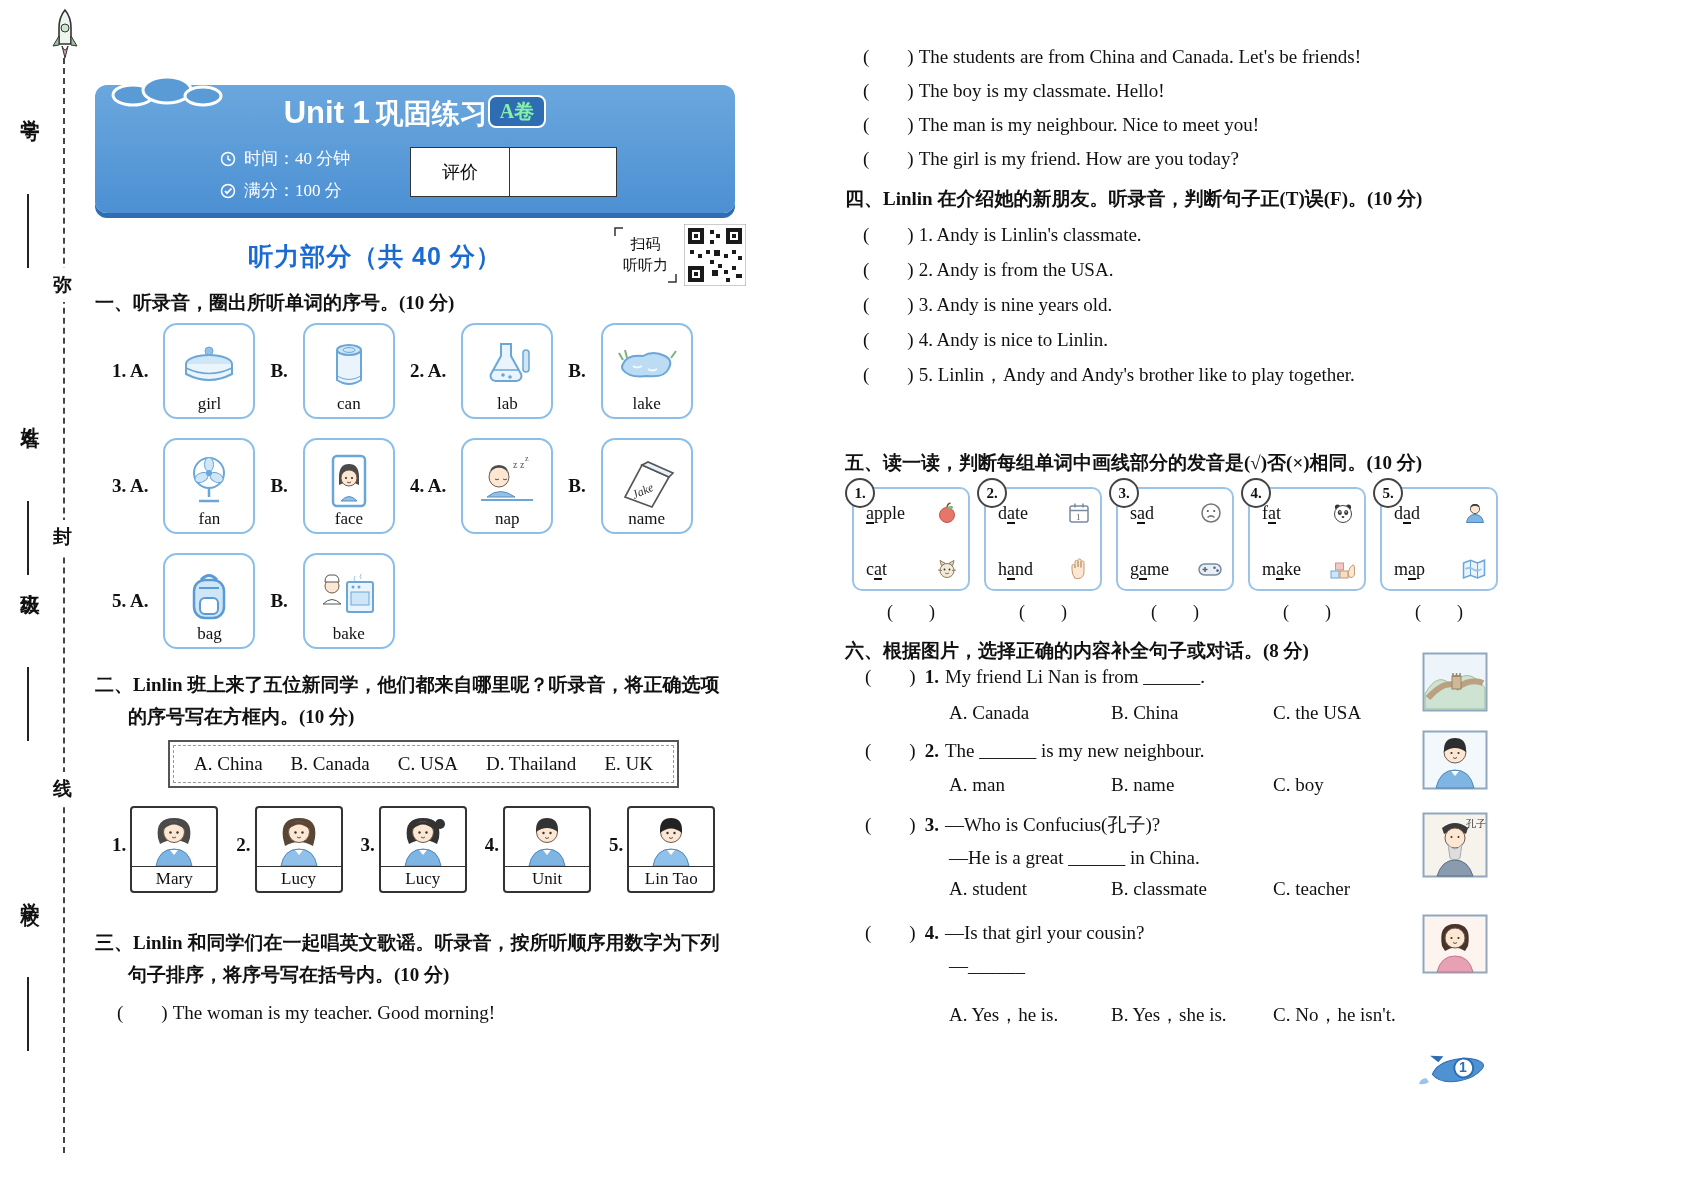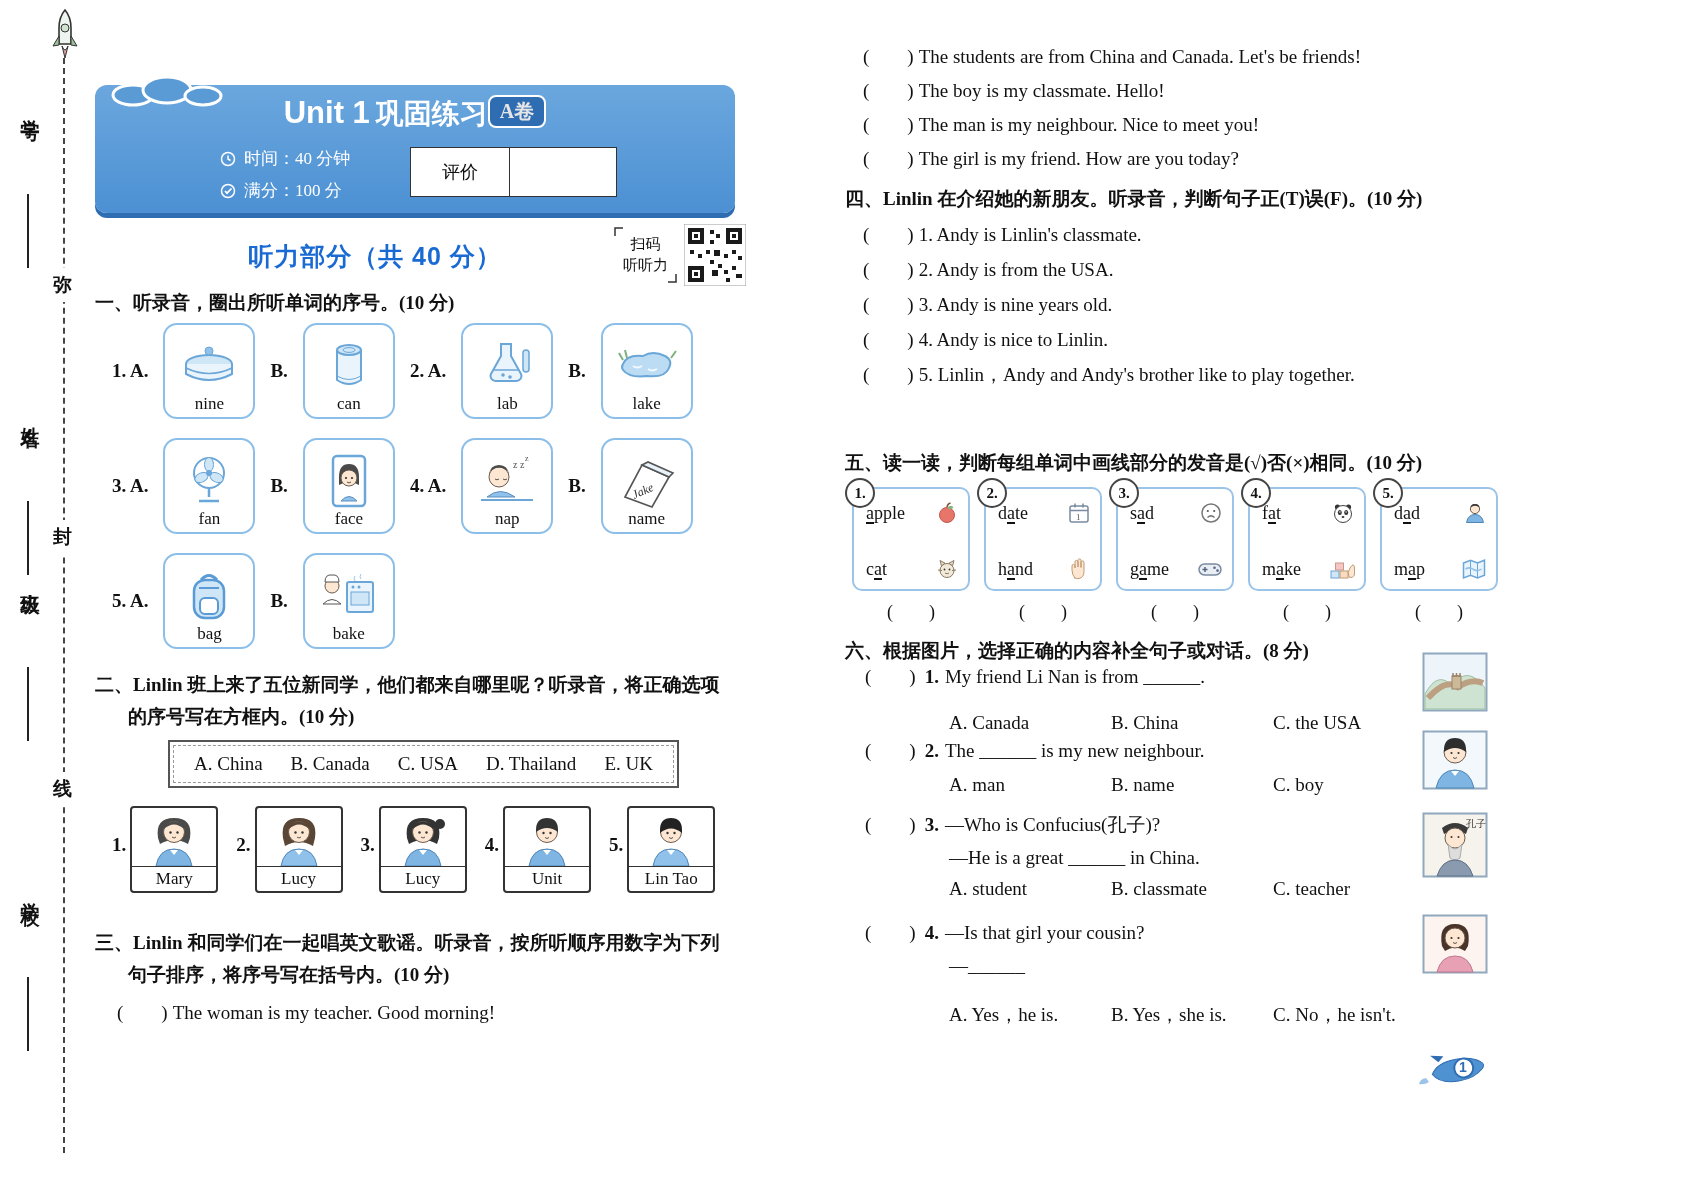--- a/index.html
+++ b/index.html
@@ -11,21 +11,21 @@
   .vfield{position:absolute;left:17px;writing-mode:vertical-rl;font-size:19px;font-weight:700;letter-spacing:3px;}
   .vbar{position:absolute;left:27px;width:2px;background:#222;}
   .sealchar{position:absolute;left:53px;font-size:19px;font-weight:700;background:#fff;padding:4px 0;}
   
   .hdr{position:absolute;left:95px;top:85px;width:640px;height:128px;border-radius:12px;
        background:linear-gradient(180deg,#6ba7de,#4c90d3);box-shadow:0 5px 0 #2f6db3;}
   .hdr-titlerow{position:absolute;top:10px;width:100%;text-align:center;color:#fff;white-space:nowrap;}
   .hdr-unit{font-family:"Liberation Sans","DejaVu Sans",sans-serif;font-weight:800;font-size:31px;}
   .hdr-title{font-size:28px;font-weight:700;margin-left:6px;}
   .hdr-badge{display:inline-block;margin-left:0;padding:1px 10px;background:#2f6db3;border:2px solid #fff;
-             border-radius:8px;font-size:20px;font-weight:700;vertical-align:5px;color:#e5e5e5;}
+             border-radius:8px;font-size:20px;font-weight:700;vertical-align:5px;color:#86efac;}
   .hdr-info{position:absolute;left:125px;color:#fff;font-size:17px;display:flex;align-items:center;gap:8px;white-space:nowrap;}
   .evalbox{position:absolute;left:315px;top:62px;width:205px;height:48px;background:#fff;border:1.5px solid #333;display:flex;}
   .evalbox .cell1{width:98px;border-right:1.5px solid #333;display:flex;align-items:center;justify-content:center;font-size:18px;}
   
   .part-title{position:absolute;font-family:"Liberation Sans","DejaVu Sans",sans-serif;font-size:25px;font-weight:800;
               color:#1a6ad4;text-align:center;letter-spacing:1px;}
   .t1{position:absolute;font-size:19px;font-weight:700;white-space:nowrap;}
   .body-line{position:absolute;font-size:19px;white-space:nowrap;}
   .blank{margin-right:5px;}
   
@@ -168,21 +168,21 @@
 
   <div class="wrow" style="left:112px;top:323px">
     <span class="wlabel">1. A.</span>
     <div class="wcard">
       <svg width="64" height="56" viewBox="0 0 64 56">
         <ellipse cx="32" cy="26" rx="23" ry="9" fill="#cfe6f7" stroke="#6aa6d8" stroke-width="2"></ellipse>
         <path d="M9 26 v10 q23 12 46 0 v-10" fill="#eaf4fc" stroke="#6aa6d8" stroke-width="2"></path>
         <path d="M9 30 q23 11 46 0" fill="none" stroke="#6aa6d8" stroke-width="1.5"></path>
         <circle cx="32" cy="13" r="4" fill="#8fc1ea" stroke="#6aa6d8"></circle>
       </svg>
-      <div class="wword">nine</div>
+      <div class="wword">girl</div>
     </div>
     <span class="wlabel">B.</span>
     <div class="wcard">
       <svg width="64" height="56" viewBox="0 0 64 56">
         <path d="M20 12 v30 q12 8 24 0 v-30" fill="#eaf4fc" stroke="#6aa6d8" stroke-width="2"></path>
         <ellipse cx="32" cy="12" rx="12" ry="5" fill="#cfe6f7" stroke="#6aa6d8" stroke-width="2"></ellipse>
         <ellipse cx="32" cy="12" rx="6" ry="2.4" fill="none" stroke="#6aa6d8"></ellipse>
         <path d="M20 38 q12 7 24 0" fill="none" stroke="#6aa6d8"></path>
       </svg>
       <div class="wword">can</div>
@@ -539,21 +539,21 @@
     </div>
   </div>
 
   <div class="t1" style="left:845px;top:638px">六、根据图片，选择正确的内容补全句子或对话。(8 分)</div>
   <div class="abs" style="left:845px;top:664px;width:655px;height:380px">
 
     <div class="abs" style="left:0;top:0;width:655px">
       <div class="q6line" style="padding-left:20px">
         <span class="blank">(　　)</span><span class="q6num">1.</span><span>My friend Li Nan is from ______.</span>
       </div>
-      <div class="q6opts" style="margin-top:22px">
+      <div class="q6opts" style="margin-top:12px">
         <span>A. Canada</span>
         <span>B. China</span>
         <span>C. the USA</span>
       </div>
       <div class="qpic" style="right:12px;top:-12px">
         <svg width="66" height="60" viewBox="0 0 66 60">
           <rect x="1.5" y="1.5" width="63" height="57" fill="#eef5fa" stroke="#90a8bd" stroke-width="2"></rect>
           <path d="M3 42 Q16 18 30 34 Q45 12 63 36 L63 57 L3 57 Z" fill="#cfe3d2" stroke="#9dbfa0"></path>
           <path d="M6 46 Q24 26 36 35 Q50 26 61 31" fill="none" stroke="#bba182" stroke-width="6"></path>
           <rect x="30" y="24" width="9" height="13" fill="#cdb897" stroke="#9a8468"></rect>

